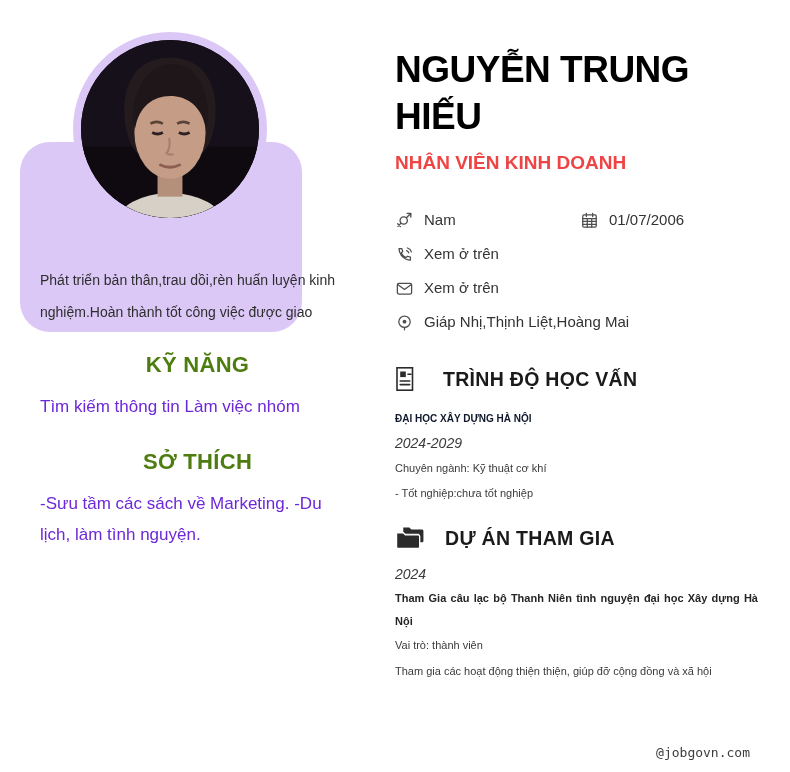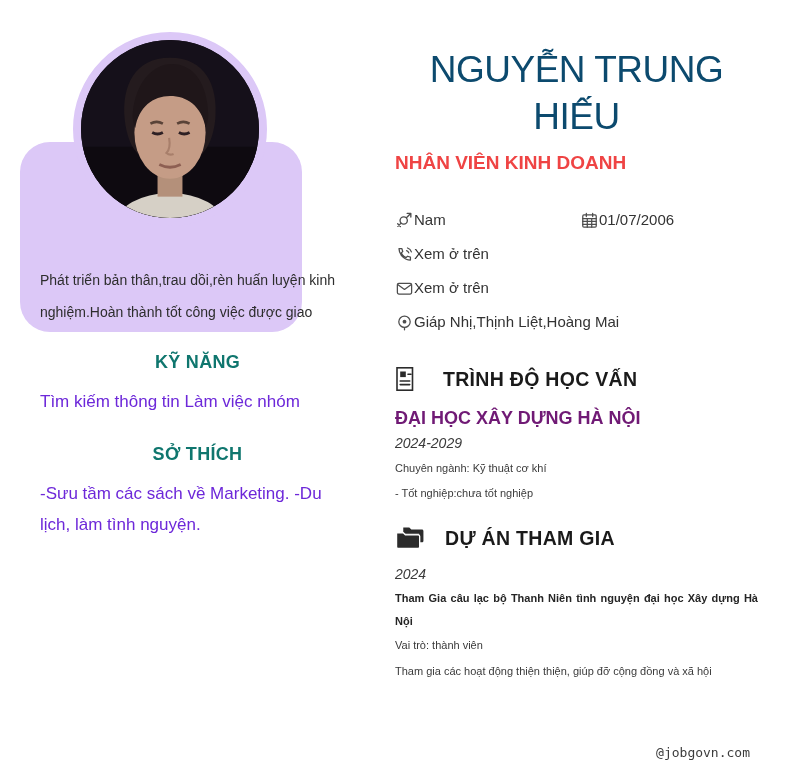--- a/index.html
+++ b/index.html
@@ -20,50 +20,49 @@
   .quote-box {
     position:absolute; left:20px; top:142px; width:282px; height:190px;
     background:#dcc8f7; border-radius:30px; z-index:1;
   }
   .quote-text {
     position:absolute; left:20px; top:122px; width:302px;
     font-size:14px; line-height:32px; color:#2d2d2d;
   }
   .left-col { position:absolute; left:40px; top:352px; width:315px; }
   .side-heading {
-    font-size:18px; font-weight:700; color:#0f766e;
+    font-size:22px; font-weight:700; color:#4d7c0f;
     text-align:center; letter-spacing:0.3px;
   }
   .side-text { font-size:17px; line-height:31px; color:#6d28d9; margin-top:12px; }
   .side-heading + .side-text { margin-top:13px; }
   .gap-up { margin-top:27px; }
 
   
   .right-col { position:absolute; left:395px; top:46px; width:363px; }
   .name {
-    font-size:37px; line-height:47px; font-weight:400; color:#0c4a6e;
+    font-size:37px; line-height:47px; font-weight:700; color:#000000;
     letter-spacing:-0.5px;
-    text-align:center;
   }
   .job-title { font-size:19px; line-height:22px; font-weight:700; color:#ef4444; margin-top:12px; }
 
   .info-grid { margin-top:36px; display:flex; flex-direction:column; gap:14px; }
   .info-row { display:flex; align-items:center; min-height:20px; }
-  .info-item { display:flex; align-items:center; gap:0; font-size:15px; color:#333; line-height:20px; }
+  .info-item { display:flex; align-items:center; gap:10px; font-size:15px; color:#333; line-height:20px; }
   .info-item.col1 { width:185px; flex:none; }
   .icon { width:19px; height:19px; color:#4d4d4d; flex:none; display:block; }
 
   .section-head { display:flex; align-items:center; gap:26px; }
   .section-head.edu { margin-top:34px; }
   .section-head.proj { margin-top:20px; gap:21px; }
   .section-title { font-size:19.5px; font-weight:700; color:#1a1a1a; letter-spacing:0.3px; }
   .section-icon { color:#2b2b2b; flex:none; display:block; }
 
   .line { font-size:11px; line-height:25px; color:#3a3a3a; }
-  .line.strong { font-weight:700; color:#701a75; font-size:18px; }
+  .line.strong { font-weight:700; color:#0f172a; font-size:10px; }
   .line.italic { font-style:italic; font-size:14px; }
   .edu-school { margin-top:14px; }
   .proj-period { margin-top:12px; }
   .proj-name { font-weight:700; color:#252525; line-height:23px; text-align:justify; }
   .proj-desc { line-height:26px; text-align:justify; }
 
   .watermark {
     position:absolute; right:40px; bottom:12px;
     font-family:"DejaVu Sans Mono", monospace; font-size:13px; color:#3c3c3c;
   }

